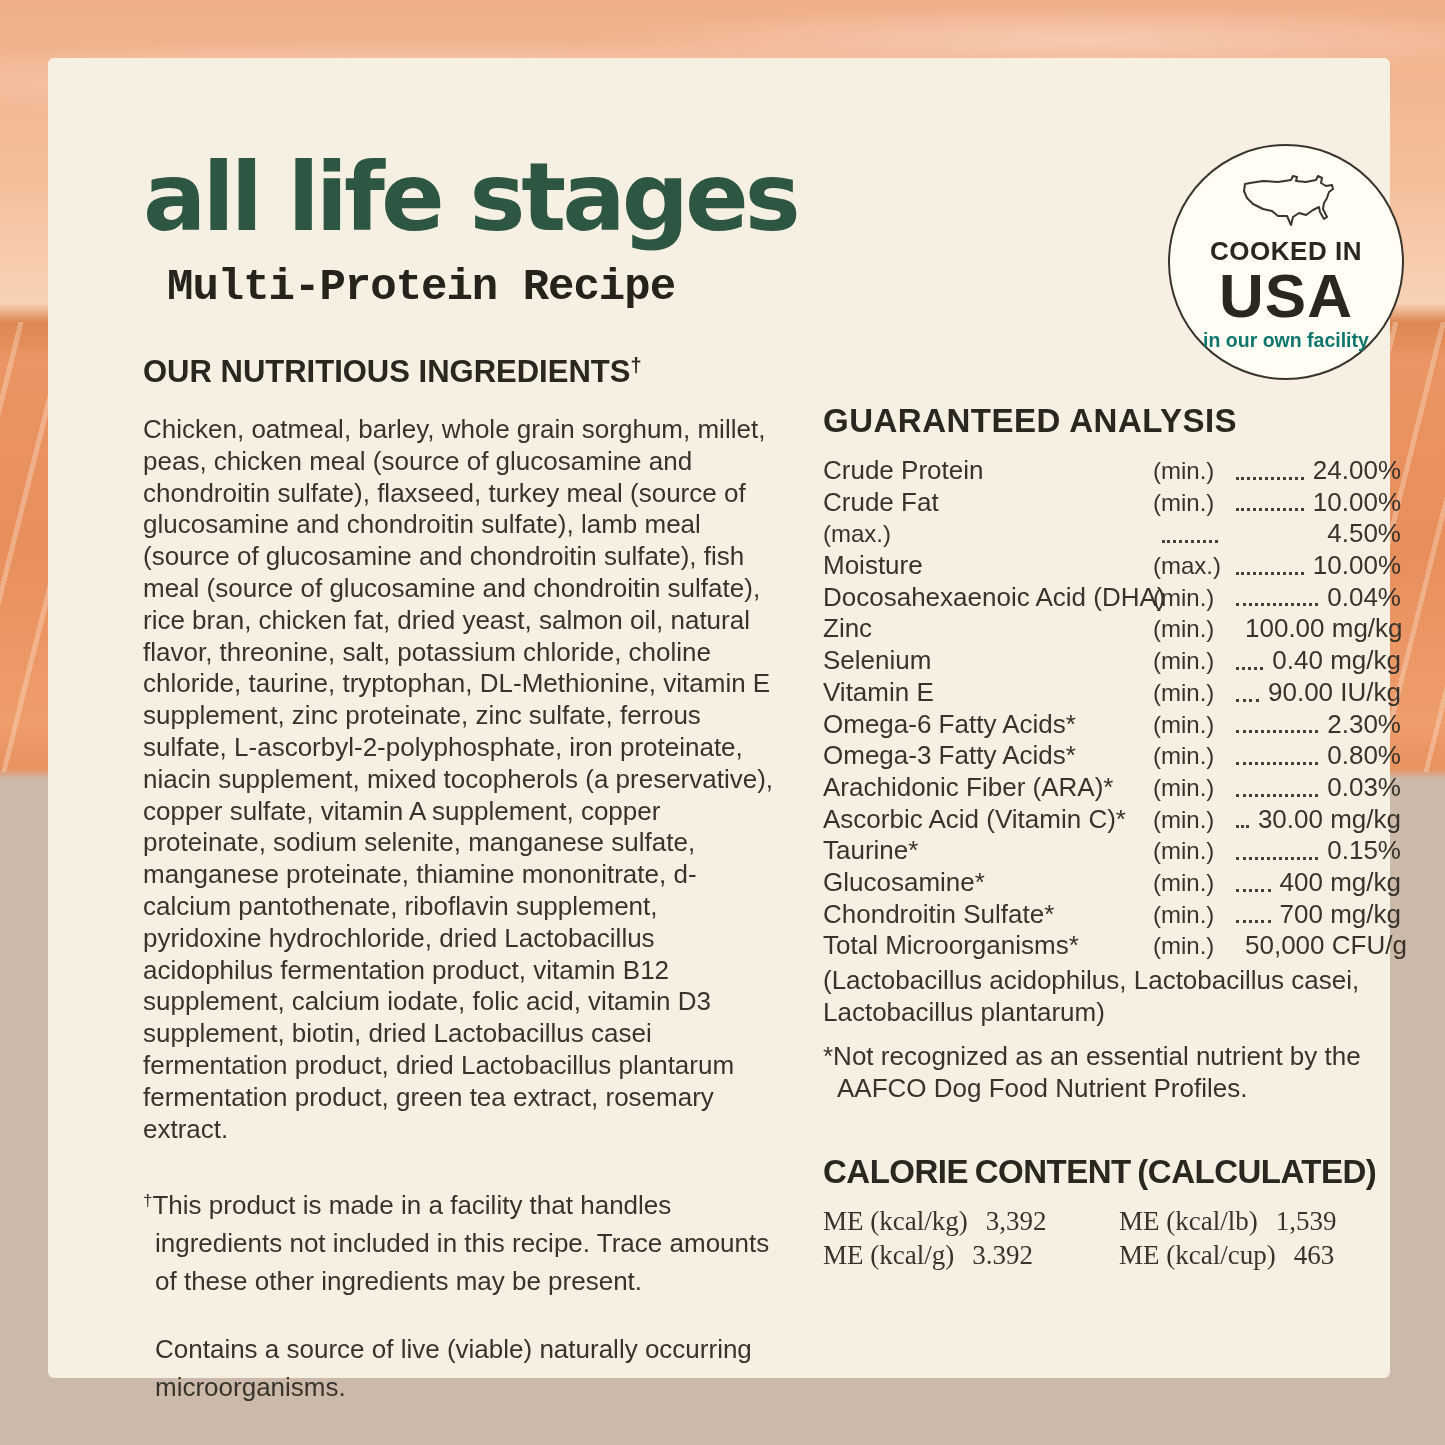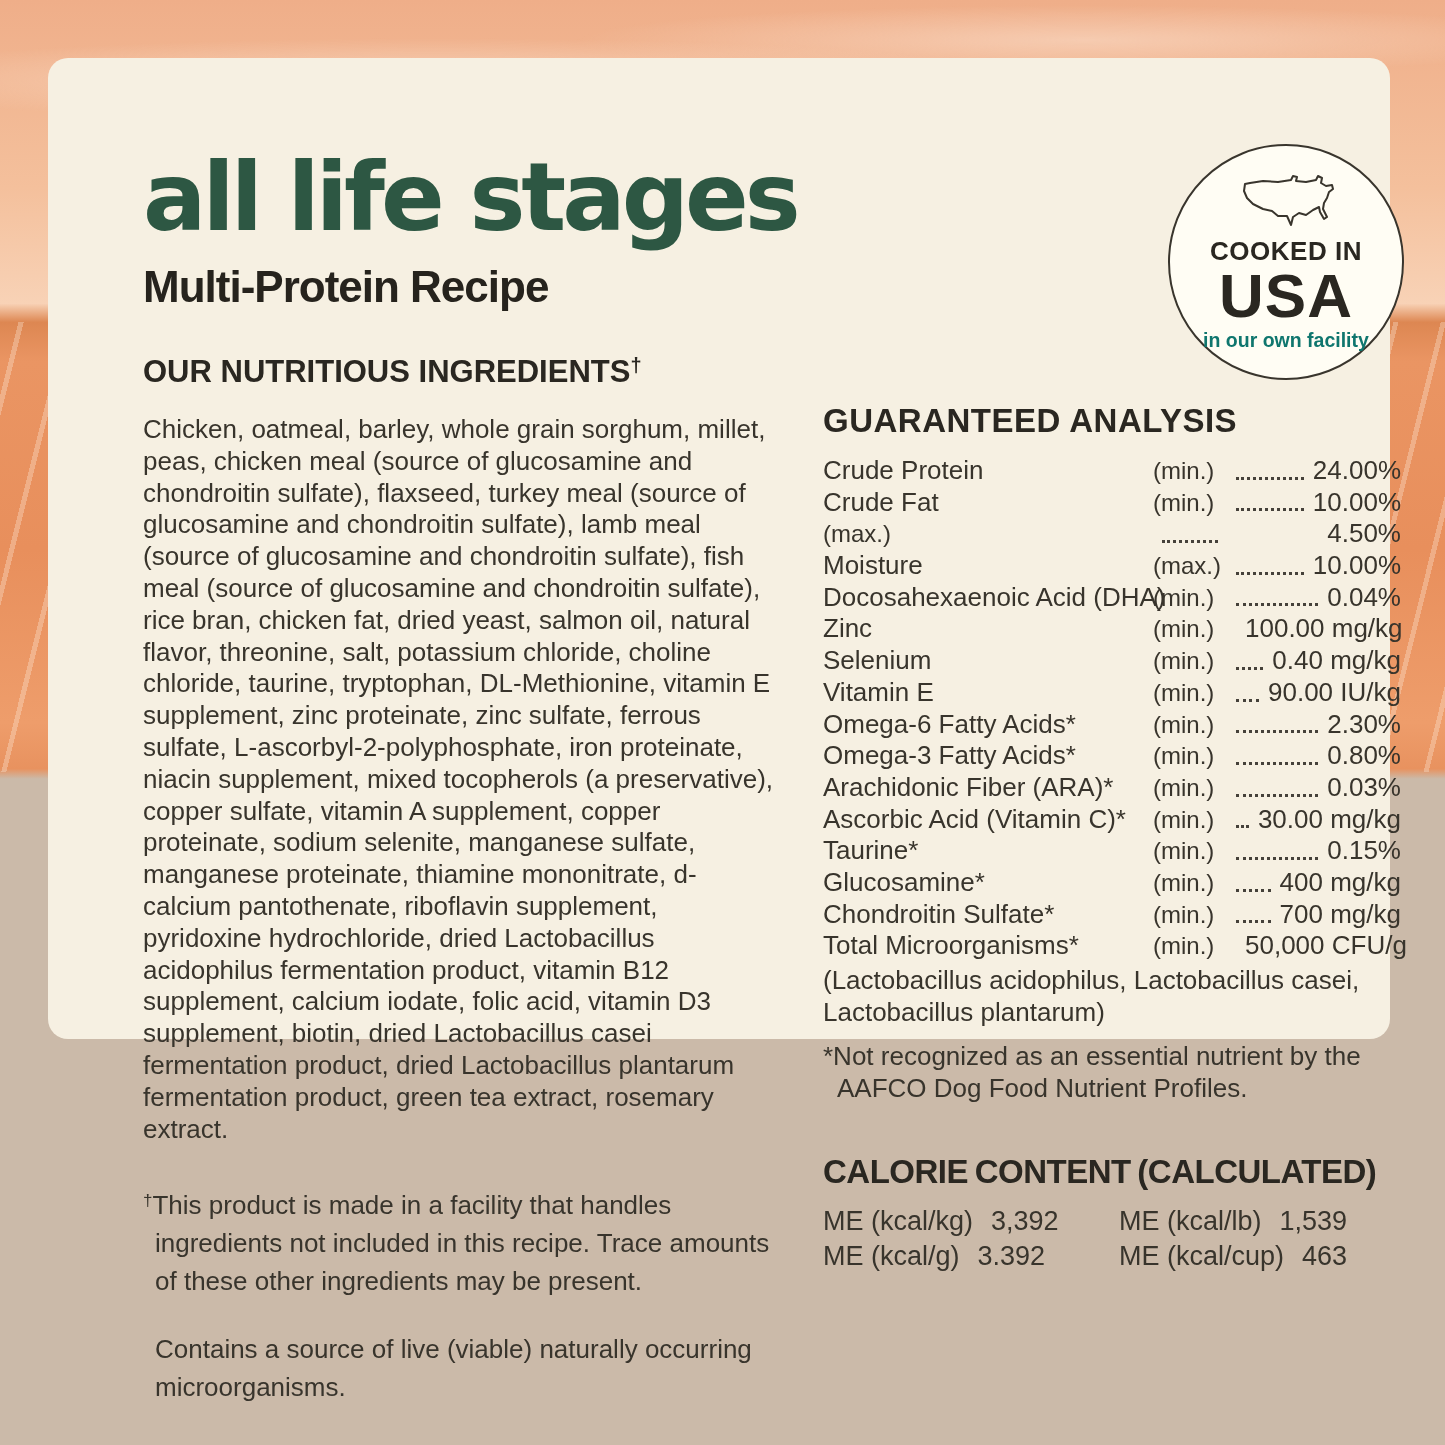--- a/index.html
+++ b/index.html
@@ -25,29 +25,29 @@
   .bg-streaks{position:absolute;left:0;right:0;top:322px;height:450px;opacity:.55;
       background:repeating-linear-gradient(104deg,
         rgba(255,244,232,0) 0 18px, rgba(255,244,232,.55) 18px 23px,
         rgba(255,244,232,0) 23px 46px);}
   .bg-clouds{position:absolute;left:0;right:0;top:0;height:200px;opacity:.5;
       background:
         radial-gradient(60% 30% at 30% 40%, rgba(255,241,229,.9), rgba(255,241,229,0) 70%),
         radial-gradient(50% 25% at 75% 20%, rgba(255,241,229,.8), rgba(255,241,229,0) 70%);}
 
   
-  .card{position:absolute;left:48px;top:58px;width:1342px;height:981px;
-        background:var(--card_bg);border-radius:20px;}
+  .card{position:absolute;left:48px;top:58px;width:1342px;height:1320px;
+        background:var(--card_bg);border-radius:6px;}
 
   
   .title-block{position:absolute;left:95px;top:92px;width:700px;}
   .title{font-family:"DejaVu Sans",sans-serif;font-weight:bold;
          font-size:94px;line-height:1.02;letter-spacing:-4px;color:var(--title_green);}
-  .subtitle{font-family:Liberation Sans, sans-serif;font-weight:bold;
-            font-size:44px;letter-spacing:-1px;color:#26231d;margin-top:16px;}
+  .subtitle{font-family:Liberation Mono, monospace;font-weight:bold;
+            font-size:44px;letter-spacing:-1px;color:#26231d;margin-top:16px;margin-left:24px;}
 
   
   .badge{position:absolute;left:1120px;top:86px;width:236px;height:236px;border-radius:50%;
          background:var(--badge_bg);border:2.5px solid #39352d;
          display:flex;flex-direction:column;align-items:center;}
   .badge svg{width:100px;height:62px;margin-top:26px;}
   .badge-line1{font-weight:bold;font-size:26px;letter-spacing:.5px;margin-top:2px;color:#2a2721;}
   .badge-line2{font-weight:bold;font-size:62px;line-height:.95;letter-spacing:1px;color:#2a2721;}
   .badge-line3{font-weight:bold;font-size:19.5px;margin-top:3px;color:#0f766e;}
 
@@ -71,21 +71,21 @@
   .ga-q{font-size:24px;}
   .dots{border-bottom:3.4px dotted #45413a;margin:0 9px;transform:translateY(-7px);align-self:end;}
   .ga-val{text-align:right;white-space:nowrap;}
   .ga-paren{font-size:26px;line-height:31.7px;margin-top:3px;}
   .aafco-note{margin-top:12px;font-size:26px;line-height:32px;
               padding-left:14px;text-indent:-14px;}
   .cal-h{margin-top:49px;font-weight:bold;font-size:33px;letter-spacing:-.5px;
          word-spacing:-2px;color:#2a2721;}
   .cal-entries{margin-top:14px;display:grid;grid-template-columns:296px 282px;
                column-gap:0;row-gap:3px;}
-  .cal-entry{display:flex;align-items:flex-end;font-size:27px;height:31.6px;}
+  .cal-entry{display:flex;align-items:center;font-size:27px;height:31.6px;font-family:Liberation Serif, serif;}
   .cal-entry .ga-val{margin-left:0;}
 </style>
 </head>
 <body>
 
 <div class="bg"></div>
 <div class="bg-clouds"></div>
 <div class="bg-streaks"></div>
 
 <div class="card">

